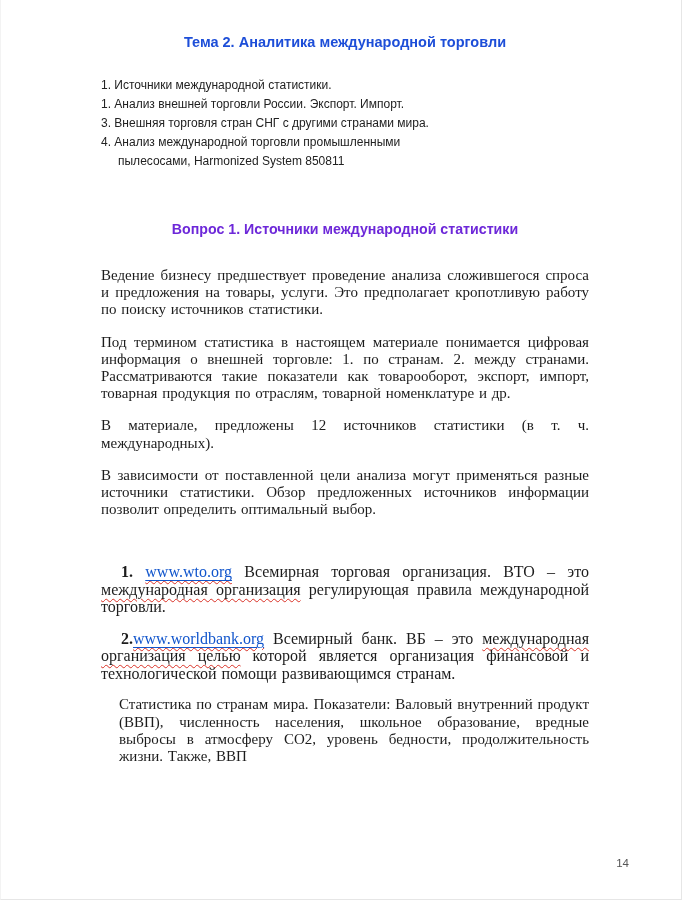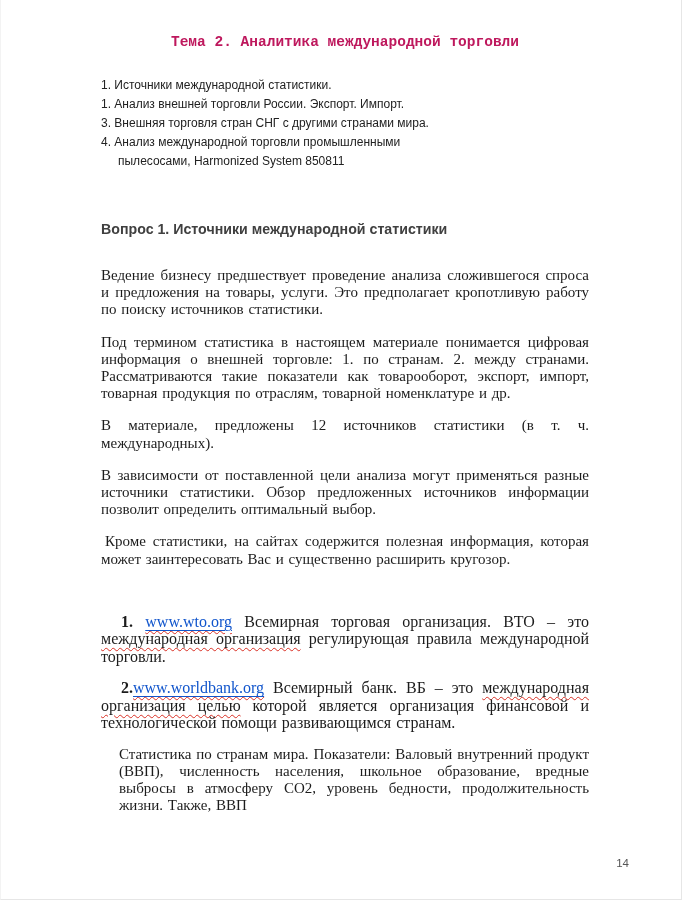--- a/index.html
+++ b/index.html
@@ -14,40 +14,41 @@
     width: 682px;
     height: 900px;
     background: #ffffff;
     border-right: 1px solid #e6e6e6;
     border-bottom: 1px solid #e6e6e6;
     border-left: 1px solid #f3f3f3;
     padding: 34px 92px 0 100px;
     overflow: hidden;
   }
   .doc-title {
-    font-family: Liberation Mono, monospace;
+    font-family: Liberation Sans, sans-serif;
     font-weight: 700;
     font-size: 14.5px;
     text-align: center;
-    color: #be185d;
+    color: #1d4ed8;
     margin-bottom: 26px;
   }
   .toc {
     font-family: "Liberation Sans", sans-serif;
     font-size: 12px;
     line-height: 19px;
     color: #222;
   }
   .toc-line.cont { padding-left: 17px; }
   .section-heading {
     font-family: "Liberation Sans", sans-serif;
     font-weight: 700;
     font-size: 14.2px;
-    color: #404040;
+    color: #6d28d9;
     margin: 50px 0 30px 0;
+    text-align: center;
   }
   .para {
     font-size: 15px;
     line-height: 17.2px;
     text-align: justify;
     margin-bottom: 15px;
     word-spacing: 1px;
   }
   .para.indent-sm { text-indent: 4px; }
   .sources { margin-top: 45px; }
@@ -106,21 +107,20 @@
     <div class="toc-line">4. Анализ международной торговли промышленными</div>
     <div class="toc-line cont">пылесосами, Harmonized System 850811</div>
   </div>
 
   <h2 class="section-heading">Вопрос 1. Источники международной статистики</h2>
 
   <p class="para">Ведение бизнесу предшествует проведение анализа сложившегося спроса и предложения на товары, услуги. Это предполагает кропотливую работу по поиску источников статистики.</p>
   <p class="para">Под термином статистика в настоящем материале понимается цифровая информация о внешней торговле: 1. по странам. 2. между странами. Рассматриваются такие показатели как товарооборот, экспорт, импорт, товарная продукция по отраслям, товарной номенклатуре и др.</p>
   <p class="para">В материале, предложены 12 источников статистики (в т. ч. международных).</p>
   <p class="para">В зависимости от поставленной цели анализа могут применяться разные источники статистики. Обзор предложенных источников информации позволит определить оптимальный выбор.</p>
-  <p class="para indent-sm">Кроме статистики, на сайтах содержится полезная информация, которая может заинтересовать Вас и существенно расширить кругозор.</p>
 
   <div class="sources">
 
     <p class="source"><span class="num">1. </span><span class="squiggle"><a class="link">www.wto.org</a></span><span> Всемирная торговая организация. ВТО – это </span><span class="squiggle">международная организация</span><span> регулирующая правила международной торговли.</span></p>
 
 
     <p class="source"><span class="num">2.</span><span class="squiggle"><a class="link">www.worldbank.org</a></span><span> Всемирный банк. ВБ – это </span><span class="squiggle">международная организация целью</span><span> которой является организация финансовой и технологической помощи развивающимся странам.</span></p>
 
     <p class="note">Статистика по странам мира. Показатели: Валовый внутренний продукт (ВВП), численность населения, школьное образование, вредные выбросы в атмосферу СО2, уровень бедности, продолжительность жизни. Также, ВВП</p>
 

